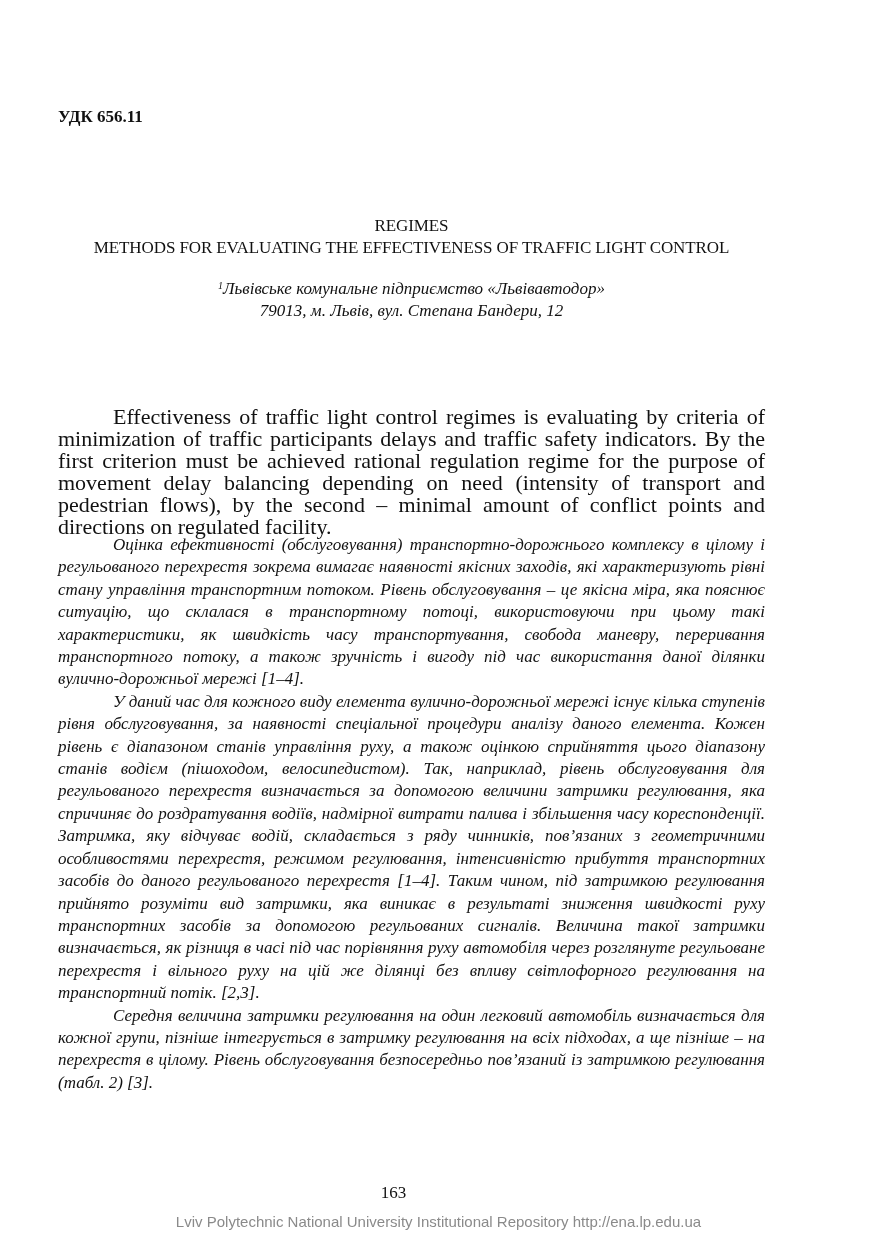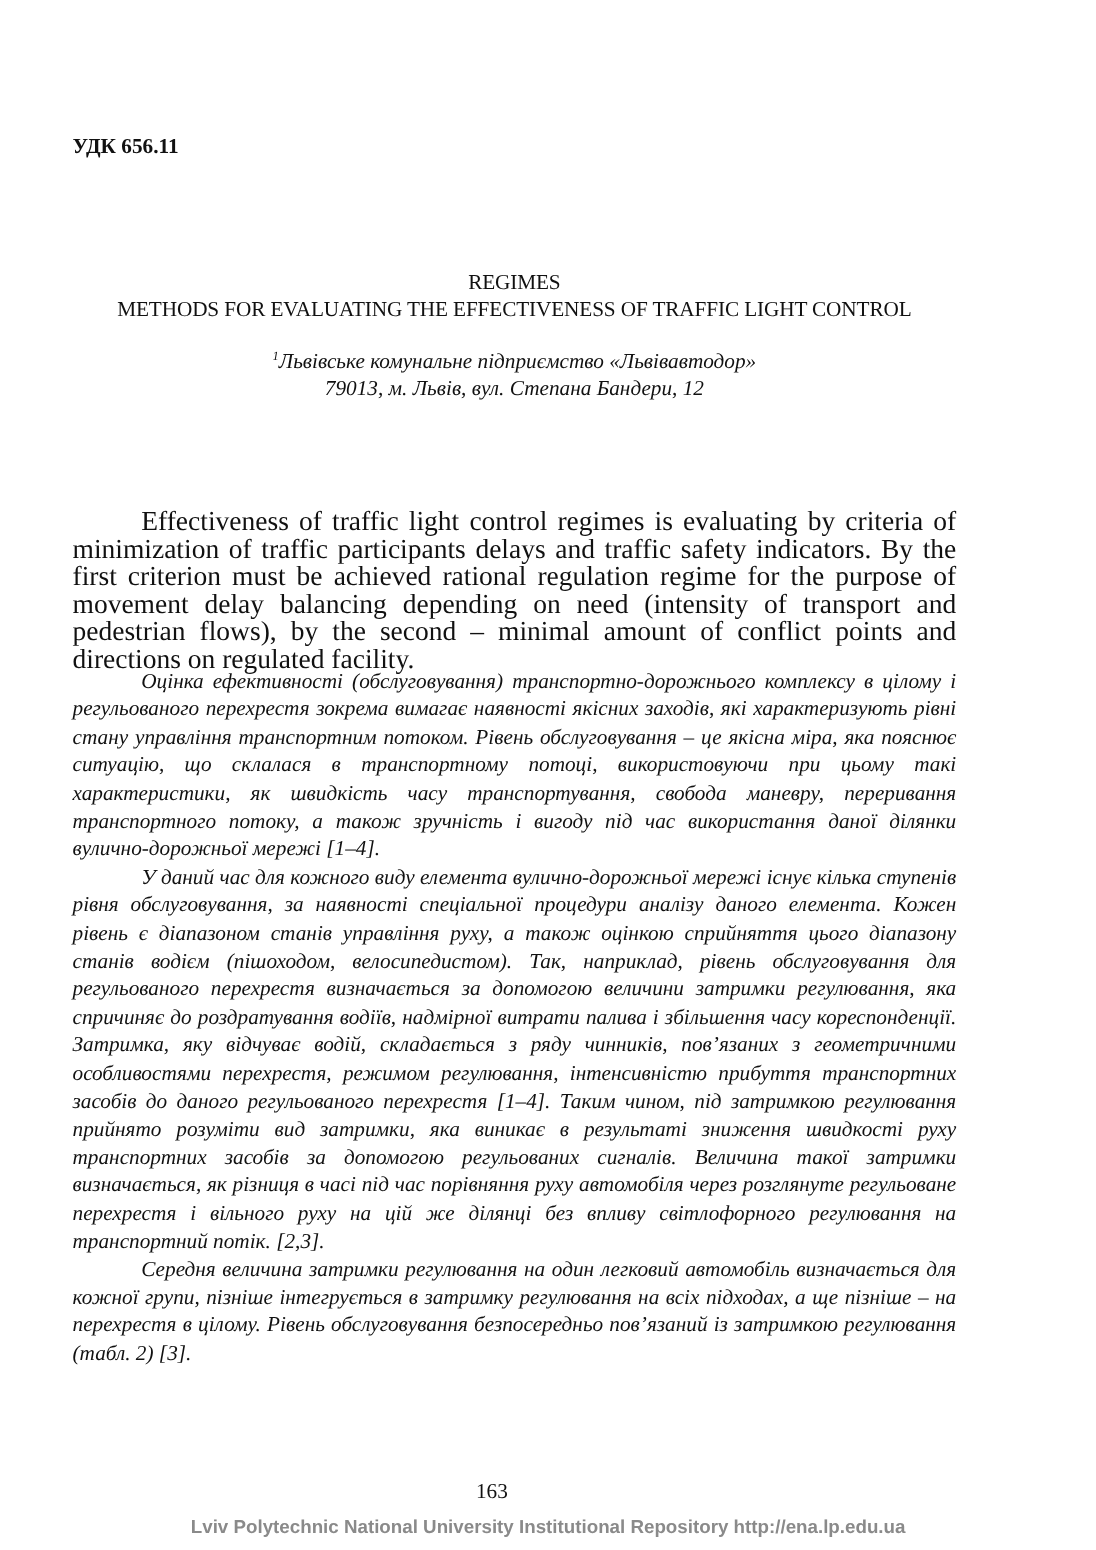--- a/index.html
+++ b/index.html
@@ -9,21 +9,21 @@
   .title-uk { position: absolute; left: 60px; width: 703px; top: 135px; text-align: center; font-weight: bold; font-size: 17px; line-height: 22px; }
   .title-en { position: absolute; left: 60px; width: 703px; top: 199px; text-align: center; font-size: 17px; line-height: 22px; letter-spacing: -0.1px; }
   .authors { position: absolute; left: 60px; width: 703px; top: 262px; text-align: center; font-size: 17px; line-height: 21.5px; }
   .authors .names { font-weight: bold; }
   .authors .aff { font-style: italic; }
   .authors sup { font-size: 10px; vertical-align: top; position: relative; top: -3px; }
   .abstract { position: absolute; left: 58px; width: 707px; top: 390px; font-size: 22px; line-height: 22px; text-align: justify; text-indent: 55px; }
   .body { position: absolute; left: 58px; width: 707px; top: 518px; font-size: 17px; line-height: 22.4px; text-align: justify; }
   .body p { margin: 0; text-indent: 55px; font-style: italic; }
   .pagenum { position: absolute; left: 0; width: 741px; top: 1167px; text-align: center; font-size: 17px; margin-left: 23px; }
-  .footer { position: absolute; left: 0; width: 877px; top: 1197px; text-align: center; font-family: "Liberation Sans", sans-serif; font-size: 15px; color: #8a8a8a; font-weight: bold; }
+  .footer { position: absolute; left: 0; width: 877px; top: 1197px; text-align: center; font-family: "Liberation Sans", sans-serif; font-size: 15px; color: #8a8a8a; }
 </style>
 </head>
 <body>
 
 <div class="page">
   <div class="udk">УДК 656.11</div>
 
   <div class="title-uk">
   </div>
 

